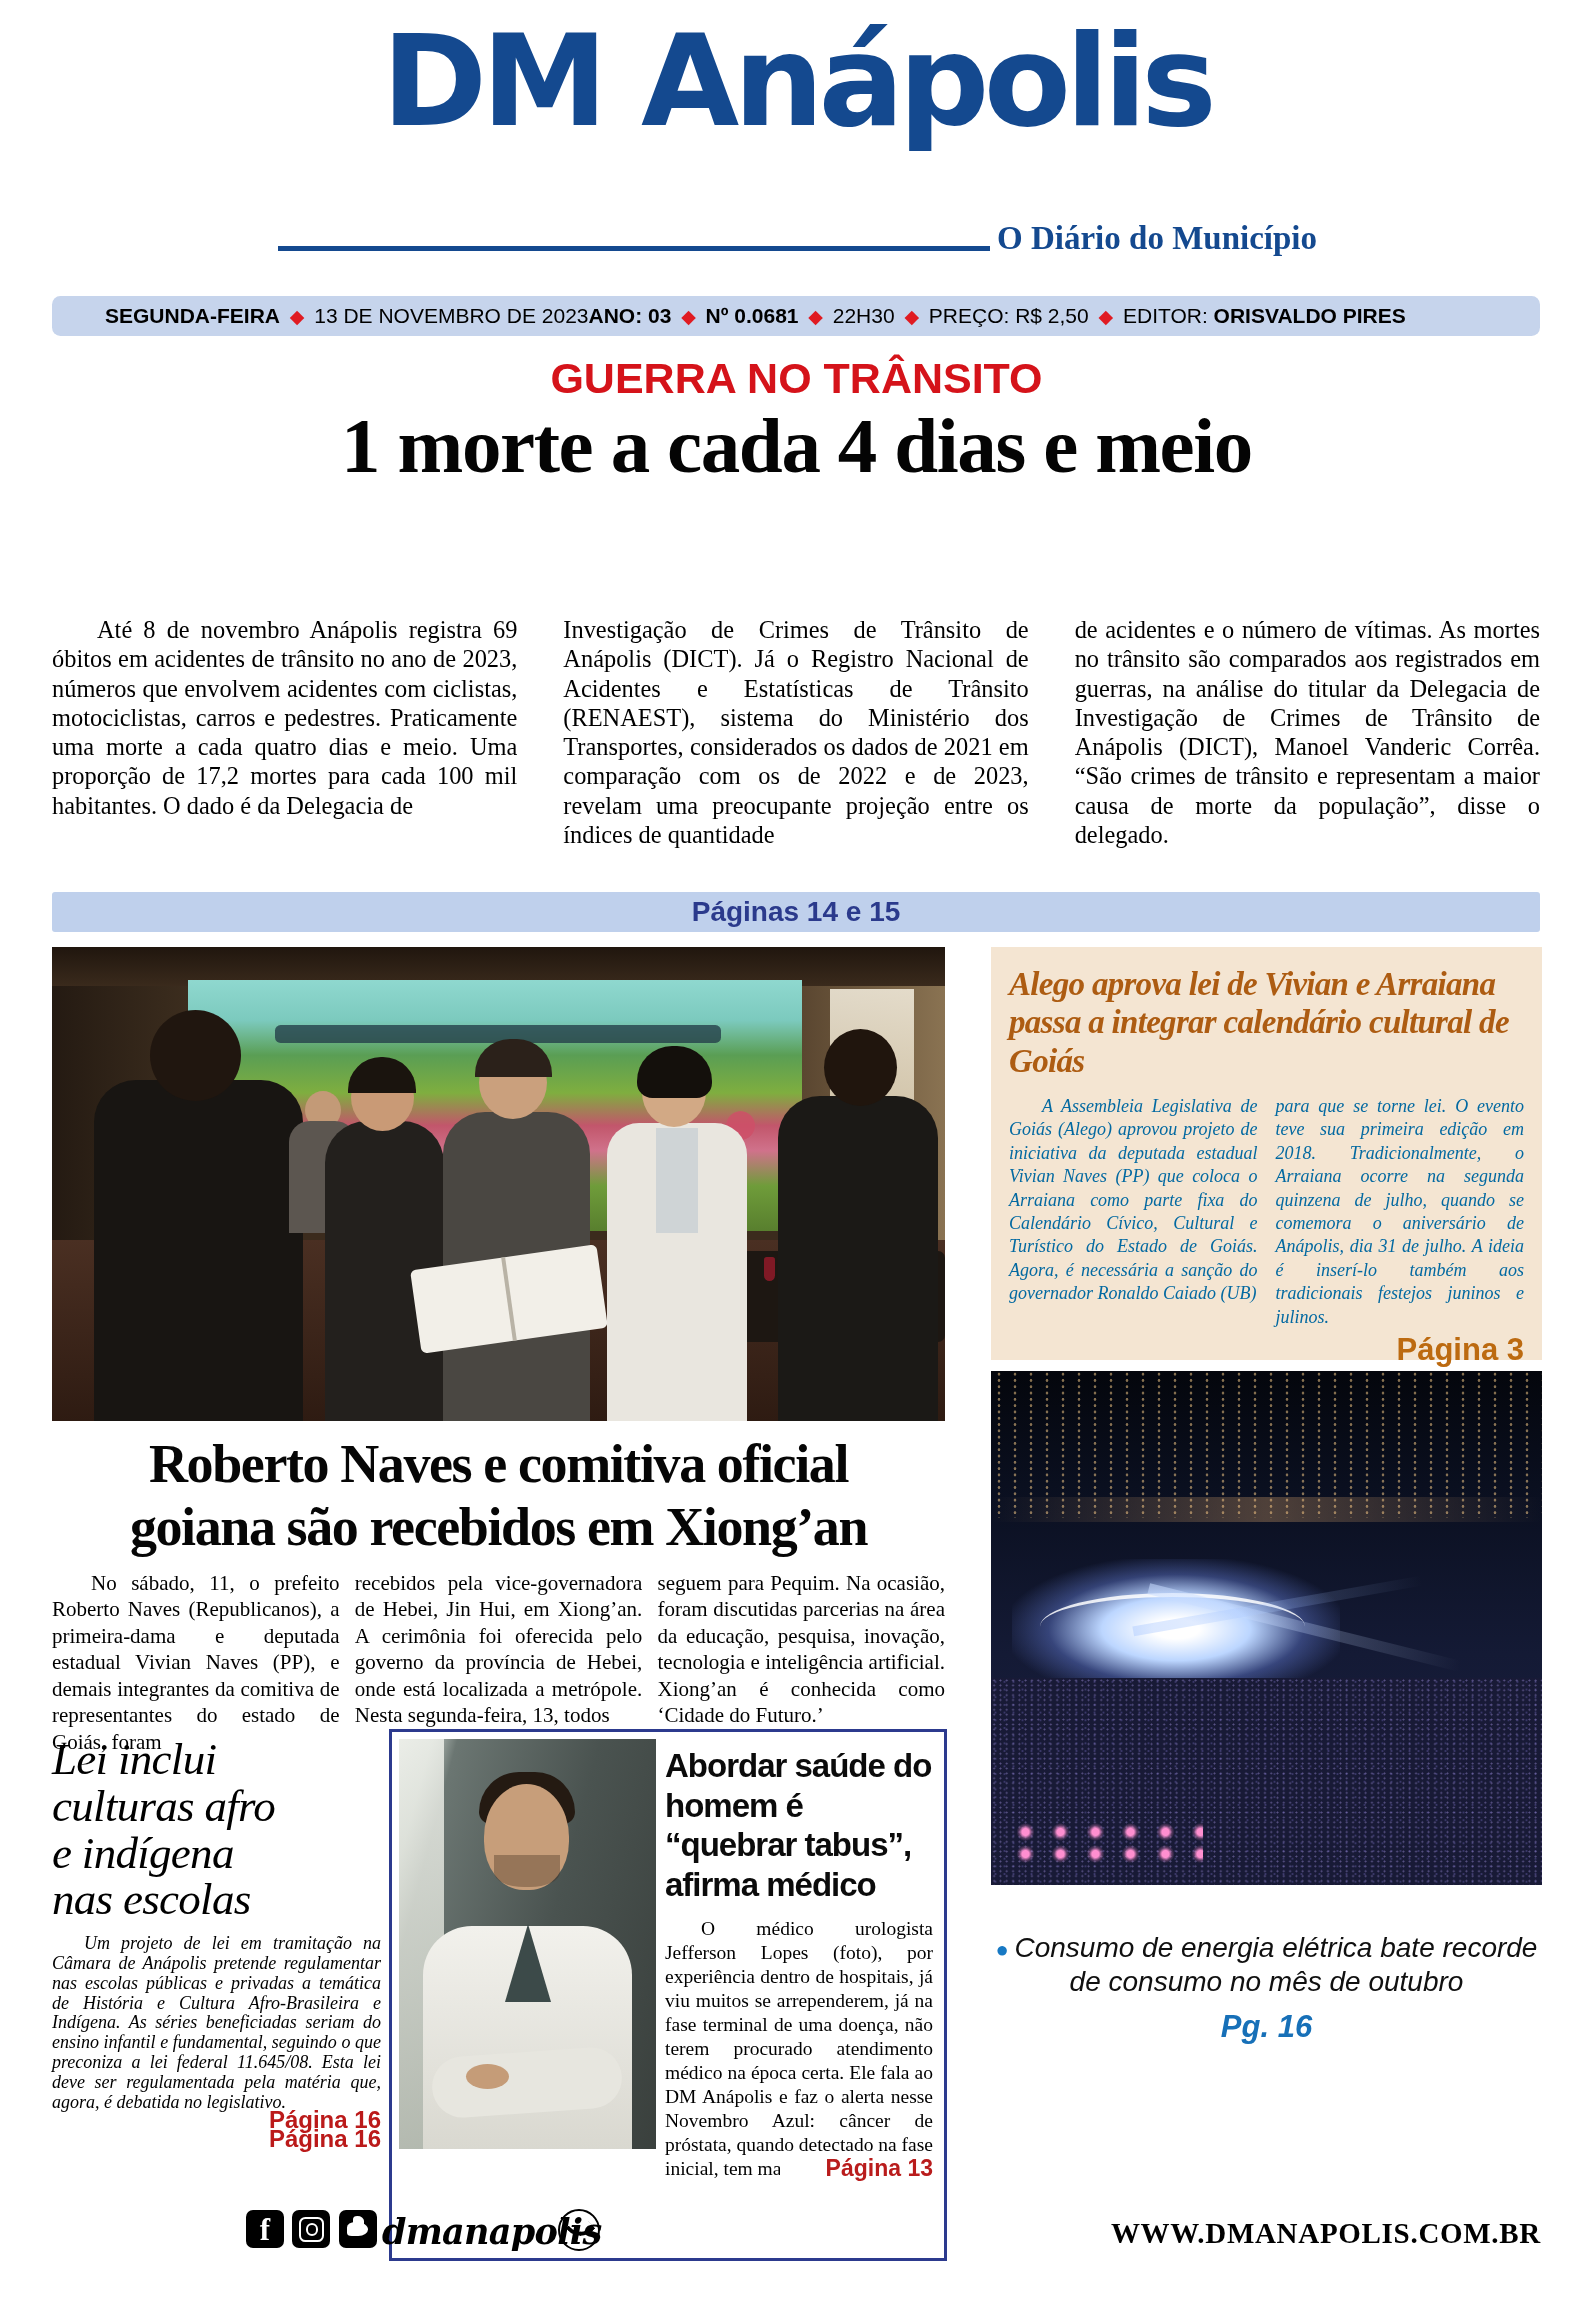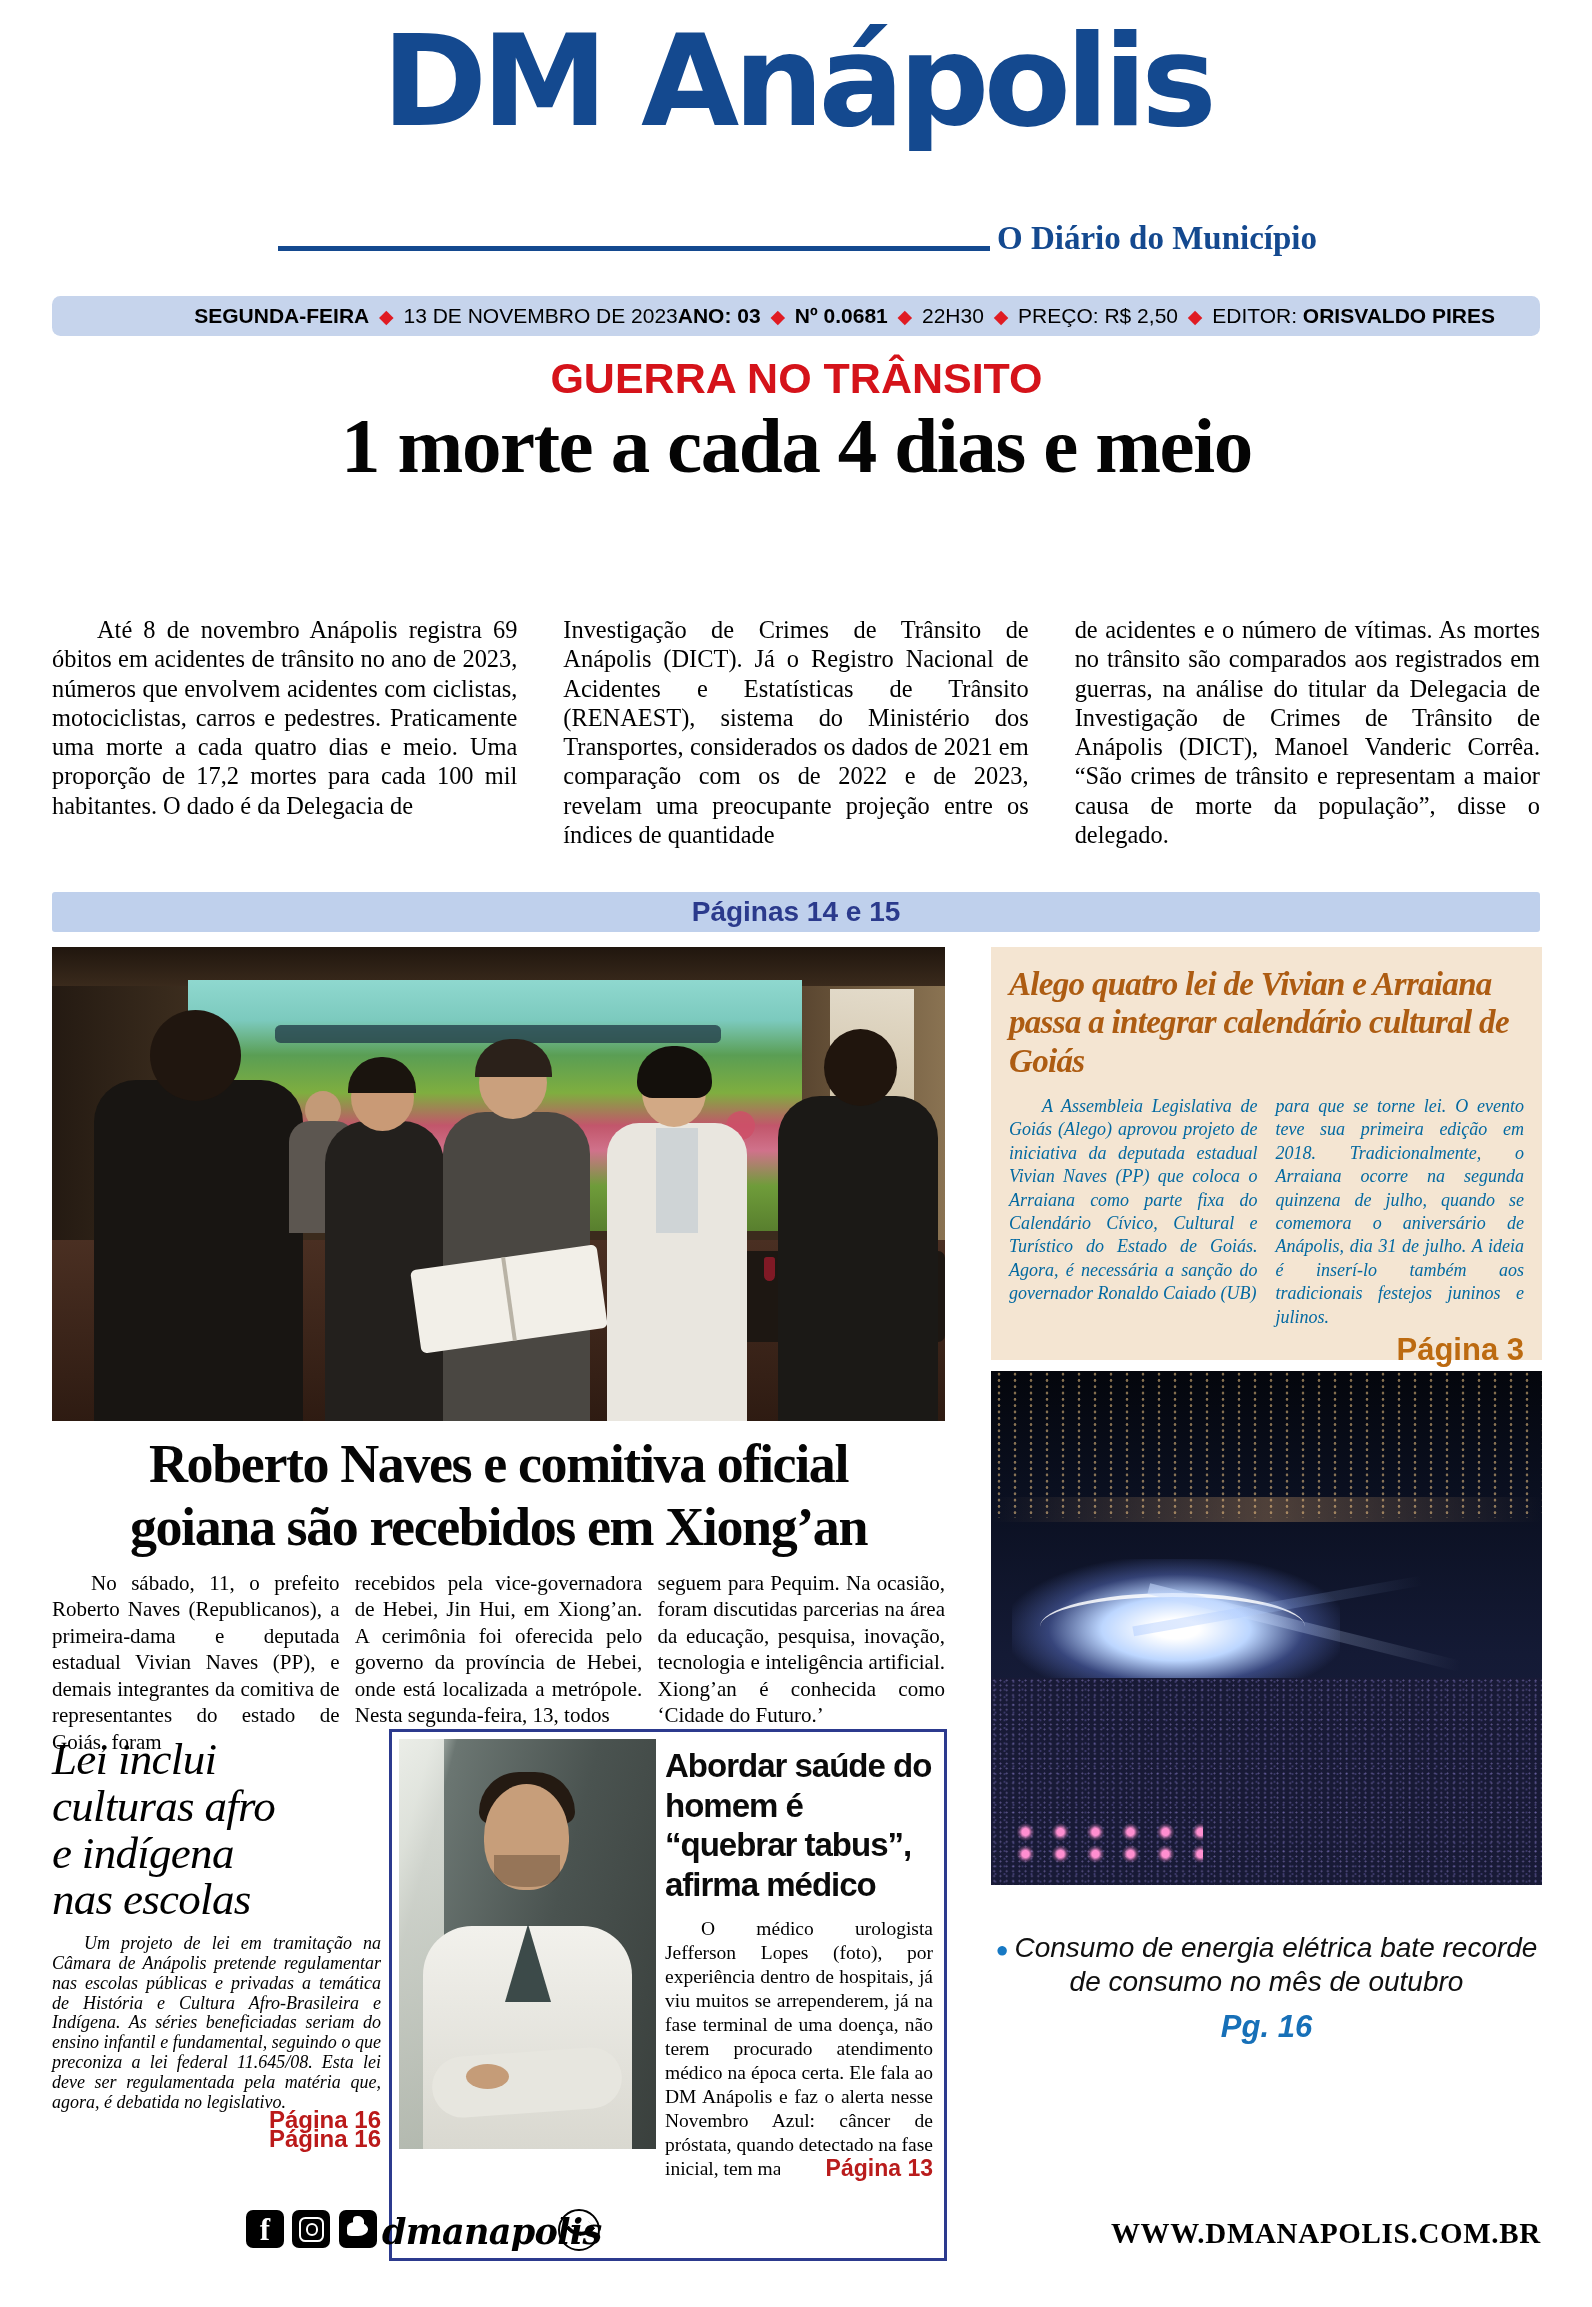--- a/index.html
+++ b/index.html
@@ -10,21 +10,21 @@
   
   .mast-title{top:18px;left:0;width:100%;text-align:center;
     font-family:"DejaVu Sans",sans-serif;font-weight:bold;font-size:127px;line-height:1;
     letter-spacing:-5.6px;color:#14498f;}
   .mast-rule{top:246px;left:278px;width:712px;height:4.9px;background:#14498f;}
   .mast-sub{top:220px;right:276px;font-family:"Liberation Serif",serif;font-weight:bold;
     font-size:33px;color:#14498f;}
 
   
   .infobar{top:296px;left:52px;width:1488px;height:40px;border-radius:8.4px;background:#c6d4ec;
-    display:flex;align-items:center;justify-content:flex-end;box-sizing:border-box;
+    display:flex;align-items:center;justify-content:flex-start;box-sizing:border-box;
     padding:0 45px 0 53px;font-family:"Liberation Sans",sans-serif;font-size:21px;white-space:nowrap;}
   .infobar .b{font-weight:bold;}
   .infobar .seg{display:flex;align-items:center;}
   .dia{color:#e01b22;font-size:19px;margin:0 9.8px;}
 
   
   .kicker{top:354px;left:0;width:100%;text-align:center;font-family:"Liberation Sans",sans-serif;
     font-weight:bold;font-size:43px;color:#d5131a;}
   .headline{top:403px;left:0;width:100%;text-align:center;font-family:"Liberation Serif",serif;
     font-weight:bold;font-size:79px;line-height:1.1;color:#040404;letter-spacing:-1.4px;}
@@ -247,21 +247,21 @@
     <div class="abs head f4h"></div>
     <div class="abs f4hair"></div>
     <div class="abs fig-body f5b"></div>
     <div class="abs head f5h"></div>
     <div class="abs book">
       <div class="abs book-crease"></div>
     </div>
   </div>
 
   <div class="abs alego">
-    <div class="alego-h">Alego quatro lei de Vivian e Arraiana passa a integrar calendário cultural de Goiás</div>
+    <div class="alego-h">Alego aprova lei de Vivian e Arraiana passa a integrar calendário cultural de Goiás</div>
     <div class="alego-cols">
       <div class="col indent" style="text-indent:33px">A Assembleia Legislativa de Goiás (Alego) aprovou projeto de iniciativa da deputada estadual Vivian Naves (PP) que coloca o Arraiana como parte fixa do Calendário Cívico, Cultural e Turístico do Estado de Goiás. Agora, é necessária a sanção do governador Ronaldo Caiado (UB)</div>
       <div class="col">para que se torne lei. O evento teve sua primeira edição em 2018. Tradicionalmente, o Arraiana ocorre na segunda quinzena de julho, quando se comemora o aniversário de Anápolis, dia 31 de julho. A ideia é inserí-lo também aos tradicionais festejos juninos e julinos.</div>
     </div>
     <div class="alego-pg">Página 3</div>
   </div>
 
   <div class="abs photo concert">
     <div class="abs city"></div>
     <div class="abs horizon"></div>

